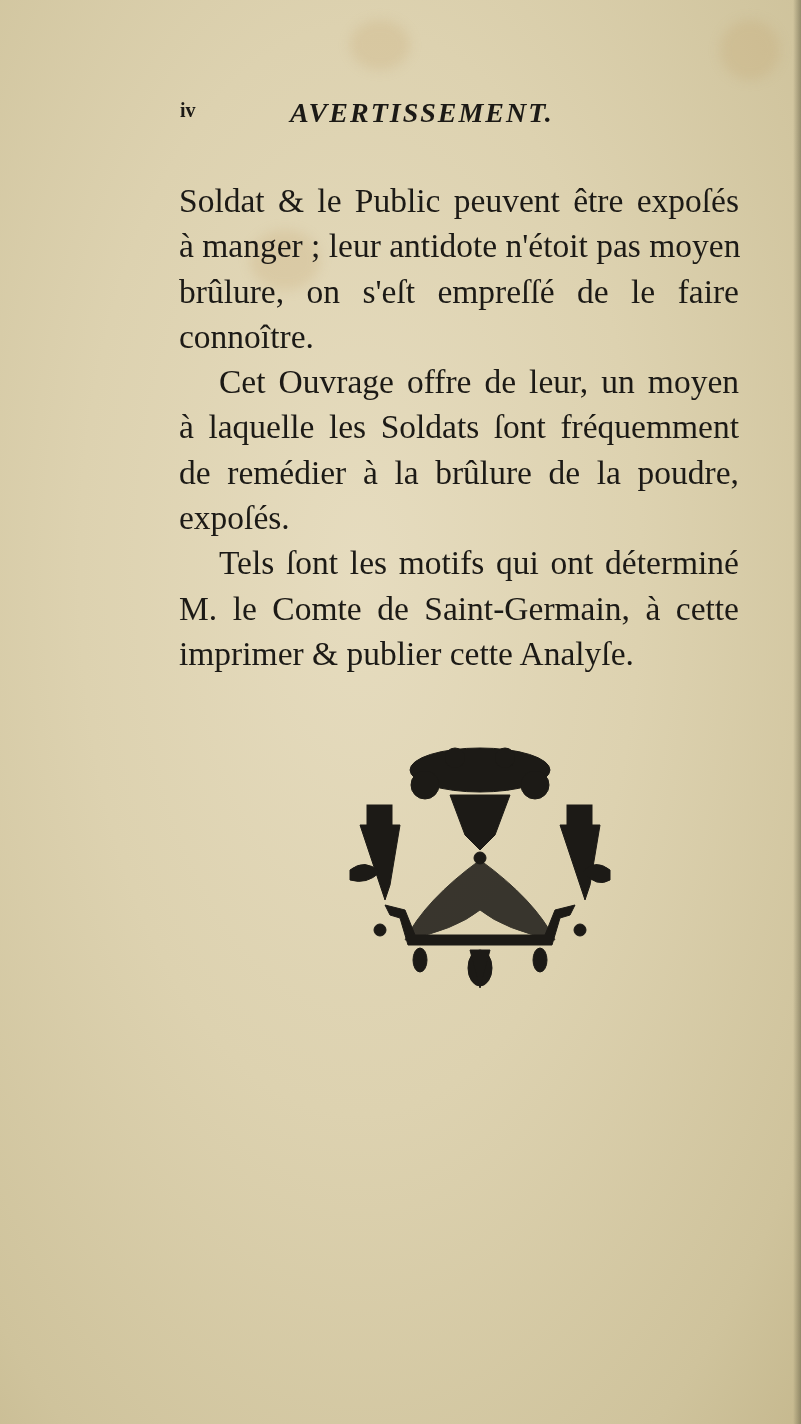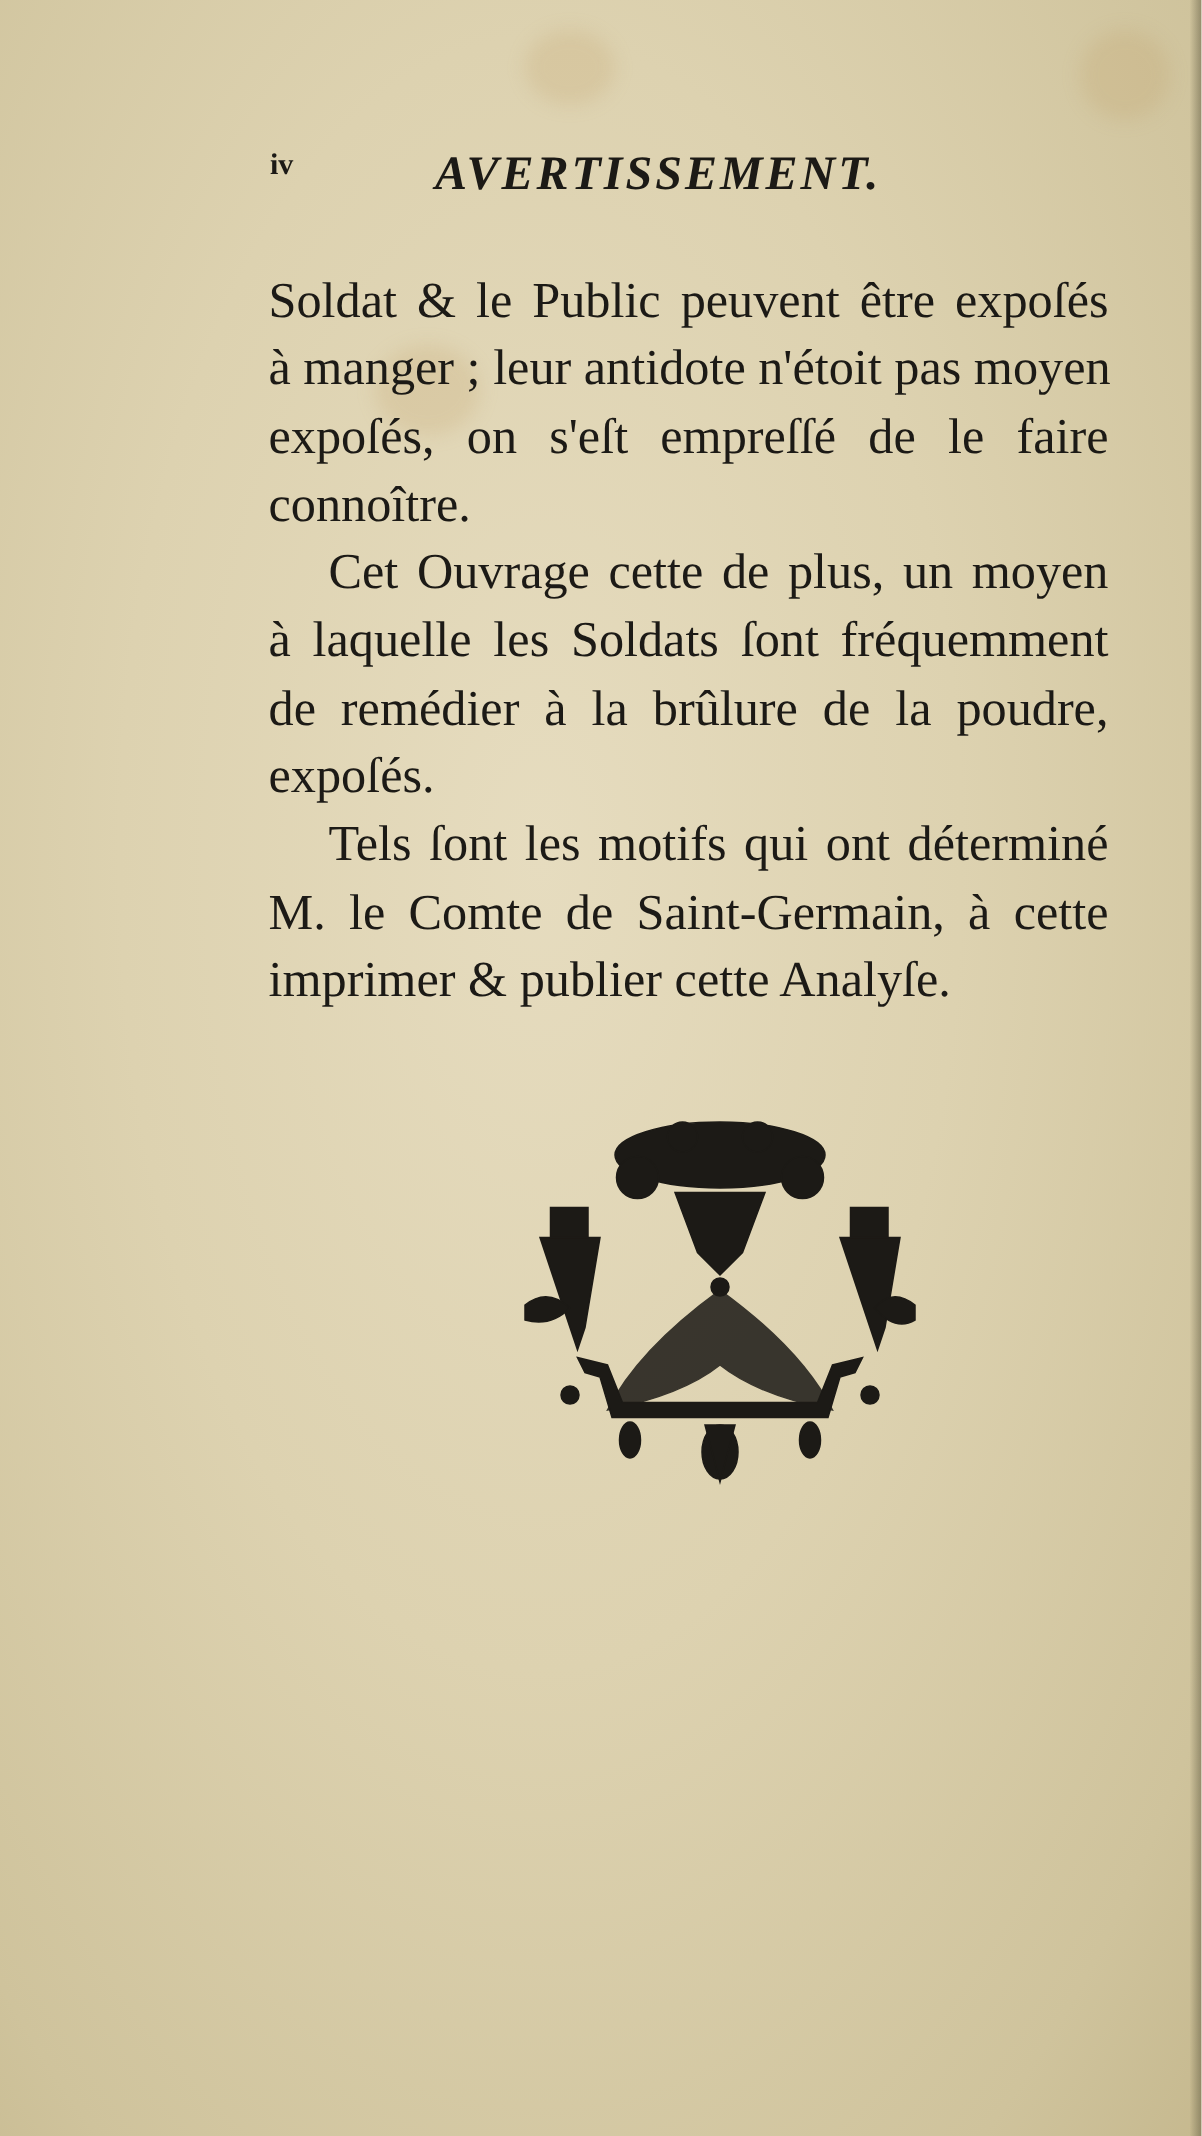--- a/index.html
+++ b/index.html
@@ -15,21 +15,21 @@
   }
   .stain { position: absolute; border-radius: 50%; background: rgba(190,150,90,0.18); filter: blur(6px); }
   .header {
     position: absolute; top: 97px; left: 180px; width: 580px; height: 50px;
   }
   .page-num {
     position: absolute; left: 0; top: 2px; font-weight: bold; font-size: 20px;
   }
   .running-title {
     position: absolute; left: 110px; top: 0; font-style: italic; font-weight: bold;
-    font-size: 32px; letter-spacing: 2px;
+    font-size: 28px; letter-spacing: 2px;
   }
   .body-text {
     position: absolute; top: 178px; left: 179px; width: 560px;
     font-size: 33.5px; line-height: 45.3px;
   }
   .line { display: block; white-space: nowrap; text-align: justify; text-align-last: justify; font-family: Liberation Serif, serif; }
   .line.last { text-align-last: left; }
   .line.indent { padding-left: 40px; }
   .ornament {
     position: absolute; left: 345px; top: 740px; width: 270px; height: 250px;
@@ -44,23 +44,23 @@
 <div class="stain" style="left:250px;top:230px;width:70px;height:60px;"></div>
 
 <div class="header">
   <span class="page-num">iv</span>
   <span class="running-title">AVERTISSEMENT.</span>
 </div>
 
 <div class="body-text">
   <span class="line">Soldat &amp; le Public peuvent être expoſés</span>
   <span class="line">à manger ; leur antidote n'étoit pas moyen</span>
-  <span class="line">expoſés, on s'eſt empreſſé de le faire</span>
+  <span class="line">brûlure, on s'eſt empreſſé de le faire</span>
   <span class="line last">connoître.</span>
-  <span class="line indent">Cet Ouvrage cette de plus, un moyen</span>
+  <span class="line indent">Cet Ouvrage offre de leur, un moyen</span>
   <span class="line">à laquelle les Soldats ſont fréquemment</span>
   <span class="line">de remédier à la brûlure de la poudre,</span>
   <span class="line last">expoſés.</span>
   <span class="line indent">Tels ſont les motifs qui ont déterminé</span>
   <span class="line">M. le Comte de Saint-Germain, à cette</span>
   <span class="line last">imprimer &amp; publier cette Analyſe.</span>
 </div>
 
 <div class="ornament">
   <svg width="270" height="250" viewBox="0 0 270 250">

